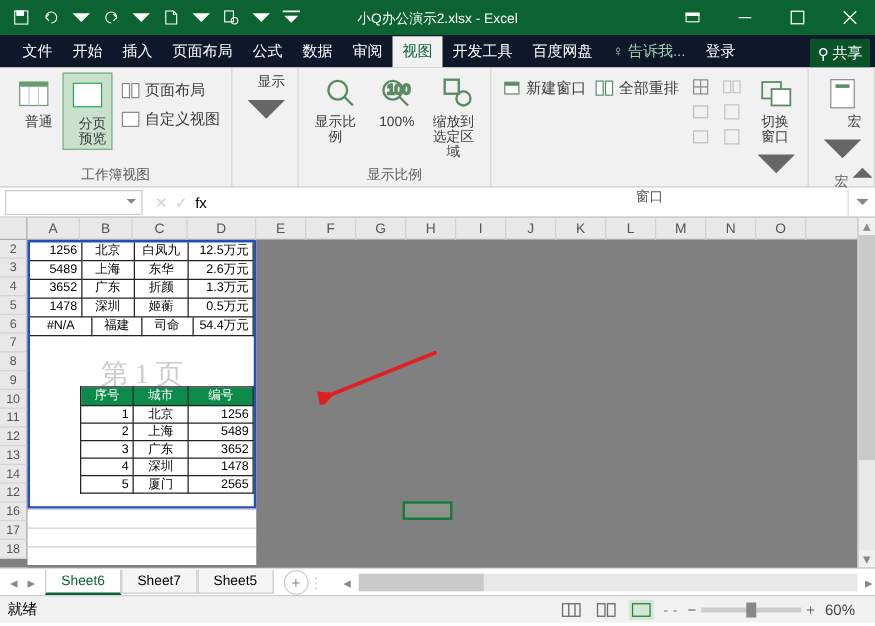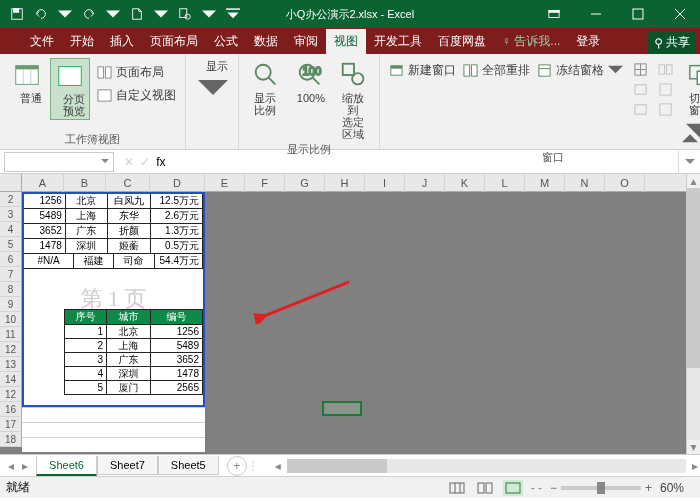--- a/index.html
+++ b/index.html
@@ -5,21 +5,21 @@
 *{box-sizing:border-box;margin:0;padding:0;font-family:"Microsoft YaHei",sans-serif;font-size:12px;user-select:none}
 body{width:700px;height:501px;background:#fff;overflow:hidden;position:relative}
 .titlebar{height:28px;background:#0c6332;color:#fff;display:flex;align-items:center;position:relative}
 .qat{display:flex;align-items:center;gap:6px;padding-left:8px}
 .qat-btn{width:18px;height:18px;display:flex;align-items:center;justify-content:center;color:#fff}
 .qat-btn svg{width:14px;height:14px}
 .title-center{position:absolute;left:50%;transform:translateX(-50%);font-size:11px;color:#fff}
 .win-ctrls{position:absolute;right:0;display:flex;align-items:center;height:100%;gap:2px}
 .win-btn{width:40px;height:28px;display:flex;align-items:center;justify-content:center}
 .win-btn svg{width:12px;height:12px}
-.tabs{height:26px;background:#7f1d1d;display:flex;align-items:flex-end;color:#fff;padding-left:22px}
+.tabs{height:26px;background:#0f172a;display:flex;align-items:flex-end;color:#fff;padding-left:10px}
 .tab{padding:4px 8px;font-size:12px;cursor:pointer}
 .tab.active{background:#f1f1f1;color:#0c6332}
 .tab.tell{color:#a0d0b0}
 .share{position:absolute;right:4px;background:#0a5228;color:#fff;padding:3px 6px;display:flex;align-items:center;gap:3px}
 .ribbon{height:96px;background:#f1f1f1;border-bottom:1px solid #d0d0d0;display:flex}
 .rgroup{border-right:1px solid #d8d8d8;padding:4px 6px 2px;display:flex;flex-direction:column;align-items:center;justify-content:space-between}
 .rgroup-label{font-size:11px;color:#5a5a5a;text-align:center;width:100%}
 .rgroup-body{display:flex;align-items:flex-start;gap:4px;flex:1}
 .big-btn{display:flex;flex-direction:column;align-items:flex-end;justify-content:center;gap:2px;padding:2px 4px;min-width:40px;text-align:center}
 .big-btn.active{background:#c8e0cc;border:1px solid #7bb082}
@@ -259,30 +259,20 @@
             </svg>
             <span>新建窗口</span>
           </div>
         <div class="sm-btn">
             <svg viewBox="0 0 16 16">
               <rect x="1" y="2" width="6" height="12" fill="#fff" stroke="#5a8a62"></rect>
               <rect x="9" y="2" width="6" height="12" fill="#fff" stroke="#5a8a62"></rect>
             </svg>
             <span>全部重排</span>
           </div>
-        <div class="sm-btn">
-            <svg viewBox="0 0 16 16">
-              <rect x="2" y="2" width="12" height="12" fill="#fff" stroke="#5a8a62"></rect>
-              <line x1="2" y1="6" x2="14" y2="6" stroke="#5a8a62"></line>
-            </svg>
-            <span>冻结窗格</span> 
-            <svg viewBox="0 0 8 5" width="8" fill="#666">
-              <path d="M0 0l4 4 4-4z"></path>
-            </svg>
-          </div>
       </div>
       <div style="display:flex;flex-direction:column;gap:1px;padding-top:2px">
         <div class="sm-btn">
             <svg viewBox="0 0 16 16" stroke="#888" fill="none">
               <rect x="2" y="2" width="12" height="12"></rect>
               <line x1="8" y1="2" x2="8" y2="14"></line>
               <line x1="2" y1="8" x2="14" y2="8"></line>
             </svg>
           </div>
         <div class="sm-btn" style="opacity:0.5">

